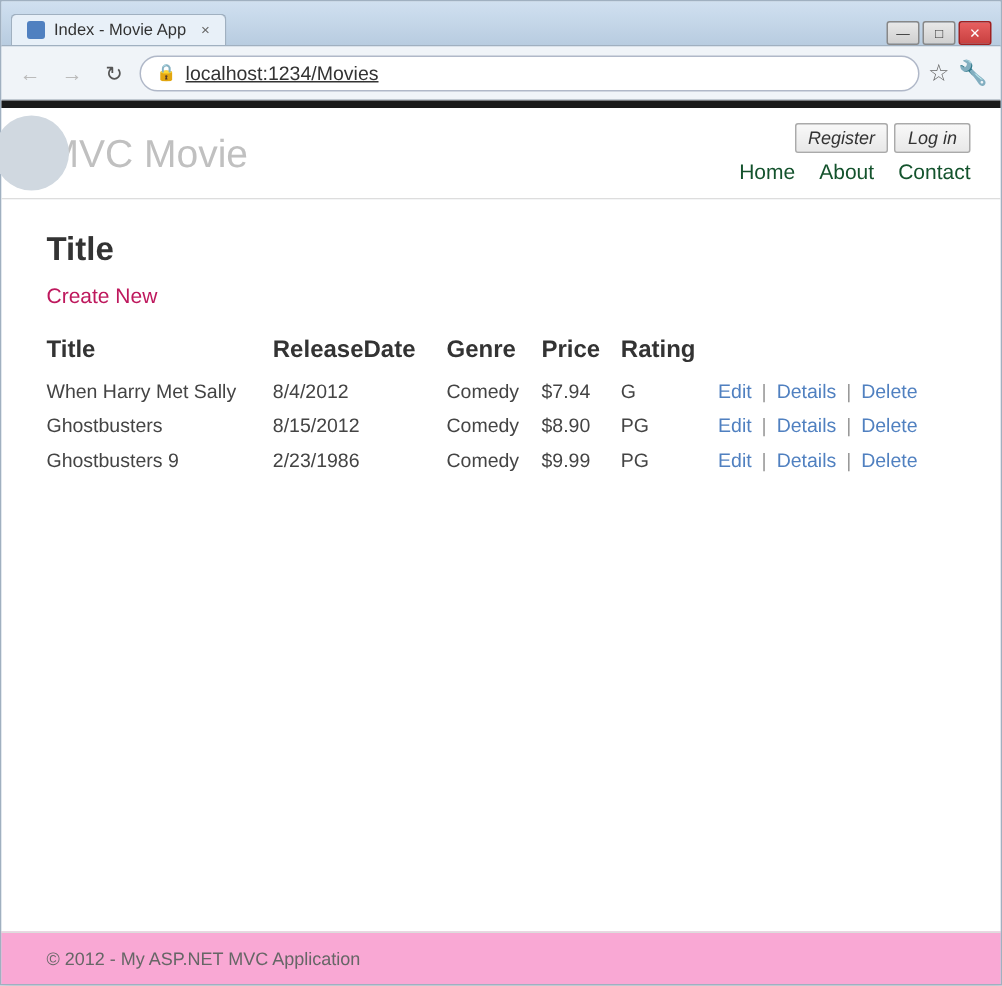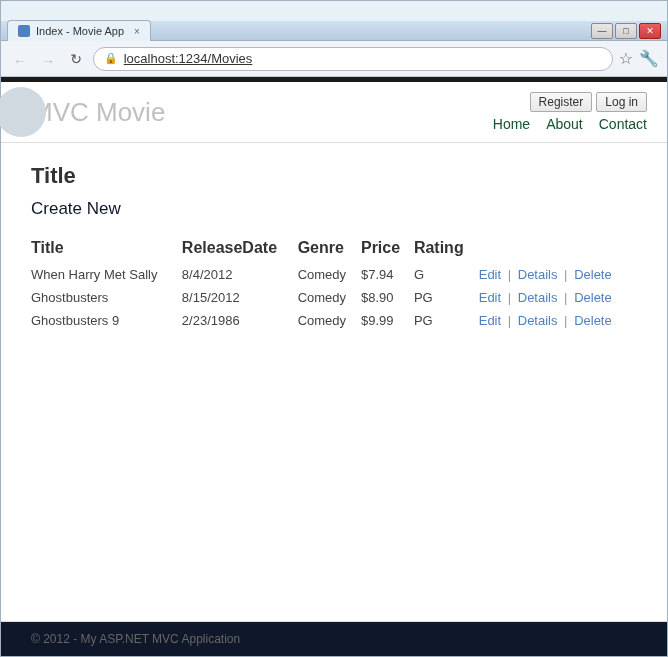--- a/index.html
+++ b/index.html
@@ -12,26 +12,25 @@
       background: #e8f0f8;
       border: 1px solid #a0b0c0;
       box-shadow: 2px 2px 8px rgba(0,0,0,0.4);
       display: flex;
       flex-direction: column;
     }
 
     
     .titlebar {
       background: linear-gradient(to bottom, #d0e0f0, #b8cce0);
-      height: 20px;
-      display: flex;
-      align-items: center;
+      height: 30px;
+      display: flex;
+      align-items: flex-end;
       padding: 0 6px;
       border-bottom: 1px solid #a0b0c0;
-      margin-top: 20px;
     }
     .titlebar-tab {
       background: #e8f0f8;
       border: 1px solid #a0b0c0;
       border-bottom: none;
       border-radius: 4px 4px 0 0;
       padding: 4px 10px;
       font-size: 11px;
       display: flex;
       align-items: center;
@@ -114,20 +113,21 @@
     .header-right { display: flex; flex-direction: column; align-items: flex-end; gap: 4px; }
     .header-auth { display: flex; gap: 4px; }
     .auth-btn {
       border: 1px solid #aaa;
       background: linear-gradient(to bottom, #f8f8f8, #e8e8e8);
       padding: 2px 8px;
       font-size: 12px;
       cursor: pointer;
       border-radius: 2px;
       color: #333;
+      font-style: italic;
     }
     .nav-links { display: flex; gap: 16px; }
     .nav-link {
       color: #14532d;
       text-decoration: none;
       font-size: 14px;
       cursor: pointer;
     }
 
     
@@ -139,23 +139,23 @@
     }
 
     .page-title {
       font-size: 22px;
       font-weight: bold;
       color: #333;
       margin-bottom: 10px;
     }
 
     .create-link {
-      color: #0f172a;
+      color: #be185d;
       text-decoration: none;
-      font-size: 17px;
+      font-size: 14px;
       cursor: pointer;
       display: inline-block;
       margin-bottom: 16px;
     }
 
     
     table {
       border-collapse: collapse;
       width: 100%;
     }
@@ -176,21 +176,21 @@
     .action-links { white-space: nowrap; }
     .action-link {
       color: #5080c0;
       text-decoration: none;
       cursor: pointer;
       font-size: 13px;
     }
     .action-sep { color: #999; margin: 0 3px; }
 
     .footer {
-      background: #0f172a;
+      background: #f9a8d4;
       border-top: 1px solid #ddd;
       padding: 10px 30px;
       font-size: 12px;
       color: #666;
     }
 
     
     .header-nub {
       width: 50px; height: 50px;
       background: #d0d8e0;

